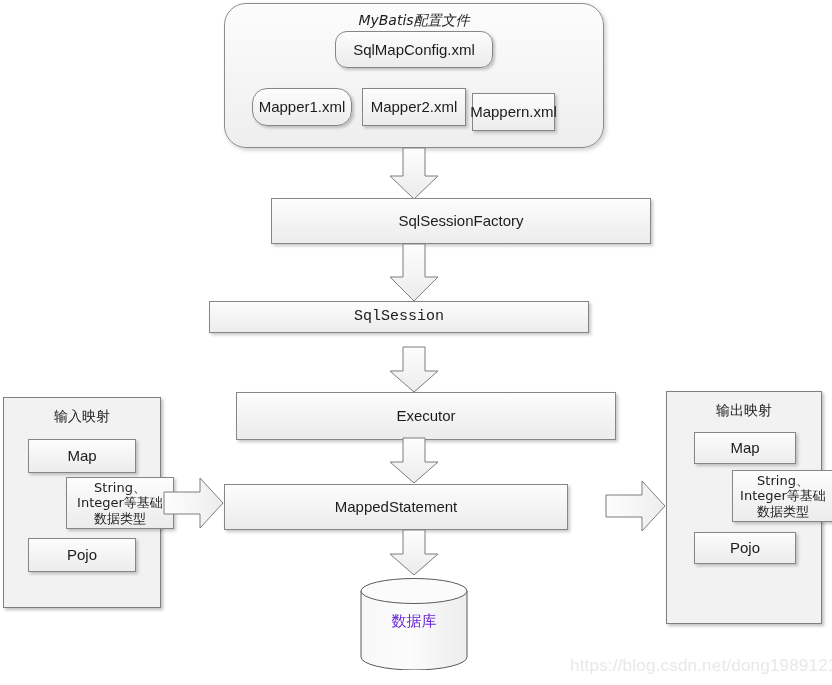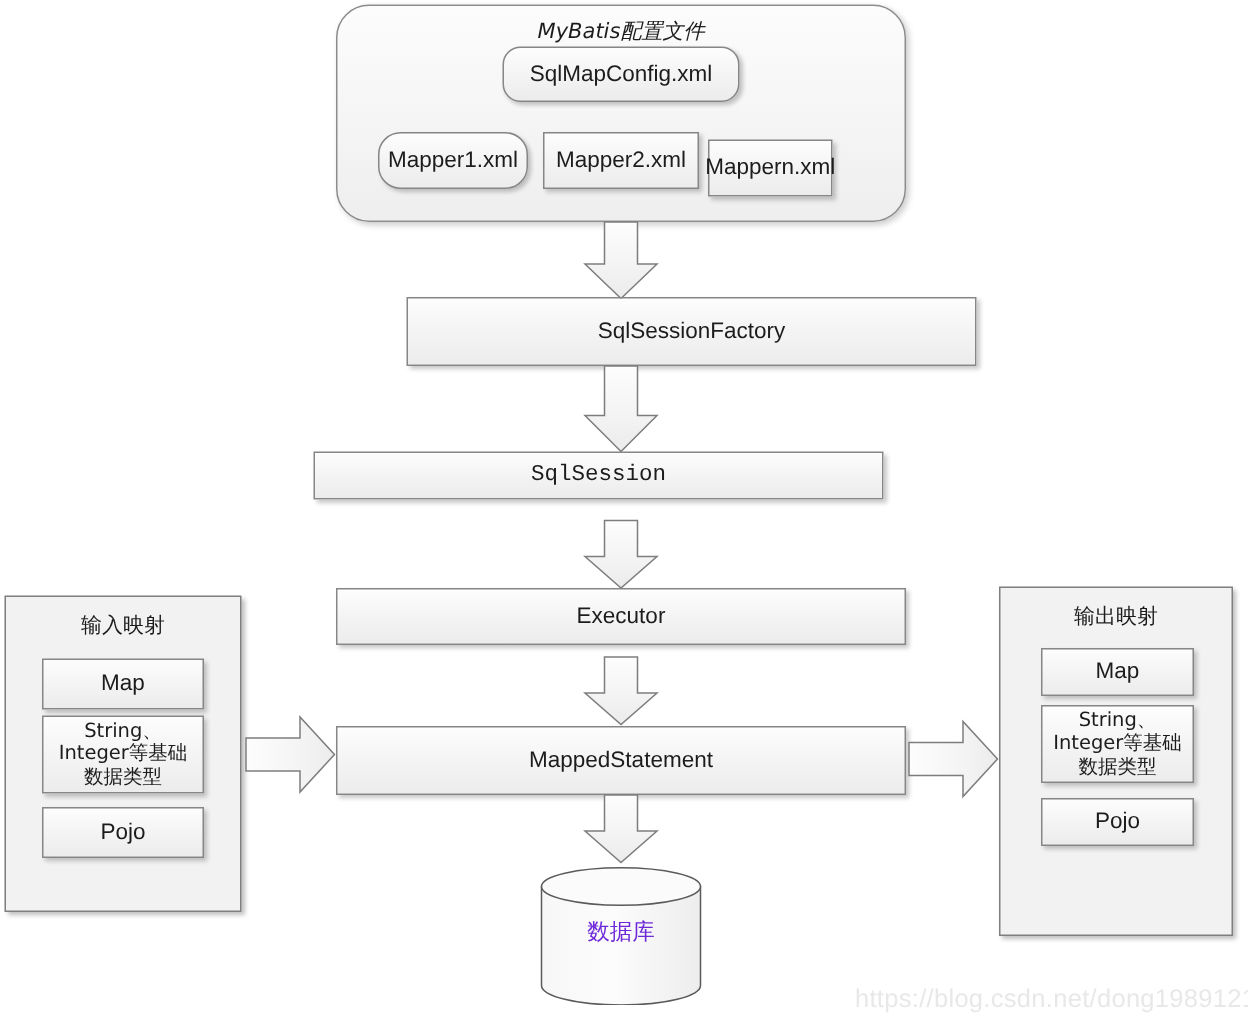--- a/index.html
+++ b/index.html
@@ -75,21 +75,21 @@
 
   .watermark {
     position: absolute;
     color: #e8e8e8;
     font-size: 17px;
     letter-spacing: 0.2px;
     white-space: nowrap;
     font-family: "Liberation Sans", "DejaVu Sans", sans-serif;
   }
 
-  .f13 { font-size: 13px; }
+  .f13 { font-size: 13px; margin-left: 38px; }
   .f15 { font-size: 15px; }
   .cn  { font-family: "DejaVu Sans", "Liberation Sans", sans-serif; }
 </style>
 </head>
 <body>
 
 <div id="canvas">
 
   <svg width="0" height="0" style="position:absolute">
     <defs>
@@ -132,27 +132,27 @@
   <svg class="arrow-svg" style="left:389px; top:244px;" width="50" height="58">
     <polygon class="arrow-poly" points="14,0 36,0 36,33 49,33 25,57 1,33 14,33"></polygon>
   </svg>
 
   <div class="box f15" style="left:209px; top:301px; width:380px; height:32px;font-family:Liberation Mono, monospace;">SqlSession</div>
 
   <svg class="arrow-svg" style="left:389px; top:347px;" width="50" height="46">
     <polygon class="arrow-poly" points="14,0 36,0 36,24 49,24 25,45 1,24 14,24"></polygon>
   </svg>
 
-  <div class="box f15" style="left:224px; top:392px; width:380px; height:38px;">Executor</div>
+  <div class="box f15" style="left:236px; top:392px; width:380px; height:48px;">Executor</div>
 
   <svg class="arrow-svg" style="left:389px; top:438px;" width="50" height="46">
     <polygon class="arrow-poly" points="14,0 36,0 36,24 49,24 25,45 1,24 14,24"></polygon>
   </svg>
 
-  <div class="box f15" style="left:224px; top:484px; width:380px; height:46px;">MappedStatement</div>
+  <div class="box f15" style="left:224px; top:484px; width:344px; height:46px;">MappedStatement</div>
 
   <svg class="arrow-svg" style="left:389px; top:530px;" width="50" height="46">
     <polygon class="arrow-poly" points="14,0 36,0 36,24 49,24 25,45 1,24 14,24"></polygon>
   </svg>
 
   <svg class="cyl" style="left:360px; top:578px;" width="108" height="92">
     <path d="M1,13 L1,79 A53,13 0 0 0 107,79 L107,13 Z" fill="url(#cylGrad)" stroke="#5a5a5a" stroke-width="1"></path>
     <ellipse cx="54" cy="13" rx="53" ry="12.5" fill="#fbfbfb" stroke="#5a5a5a" stroke-width="1"></ellipse>
   </svg>
   <div class="cn f15" style="position:absolute; left:360px; top:612px; width:108px; text-align:center; color:#6d28d9;">数据库</div>

